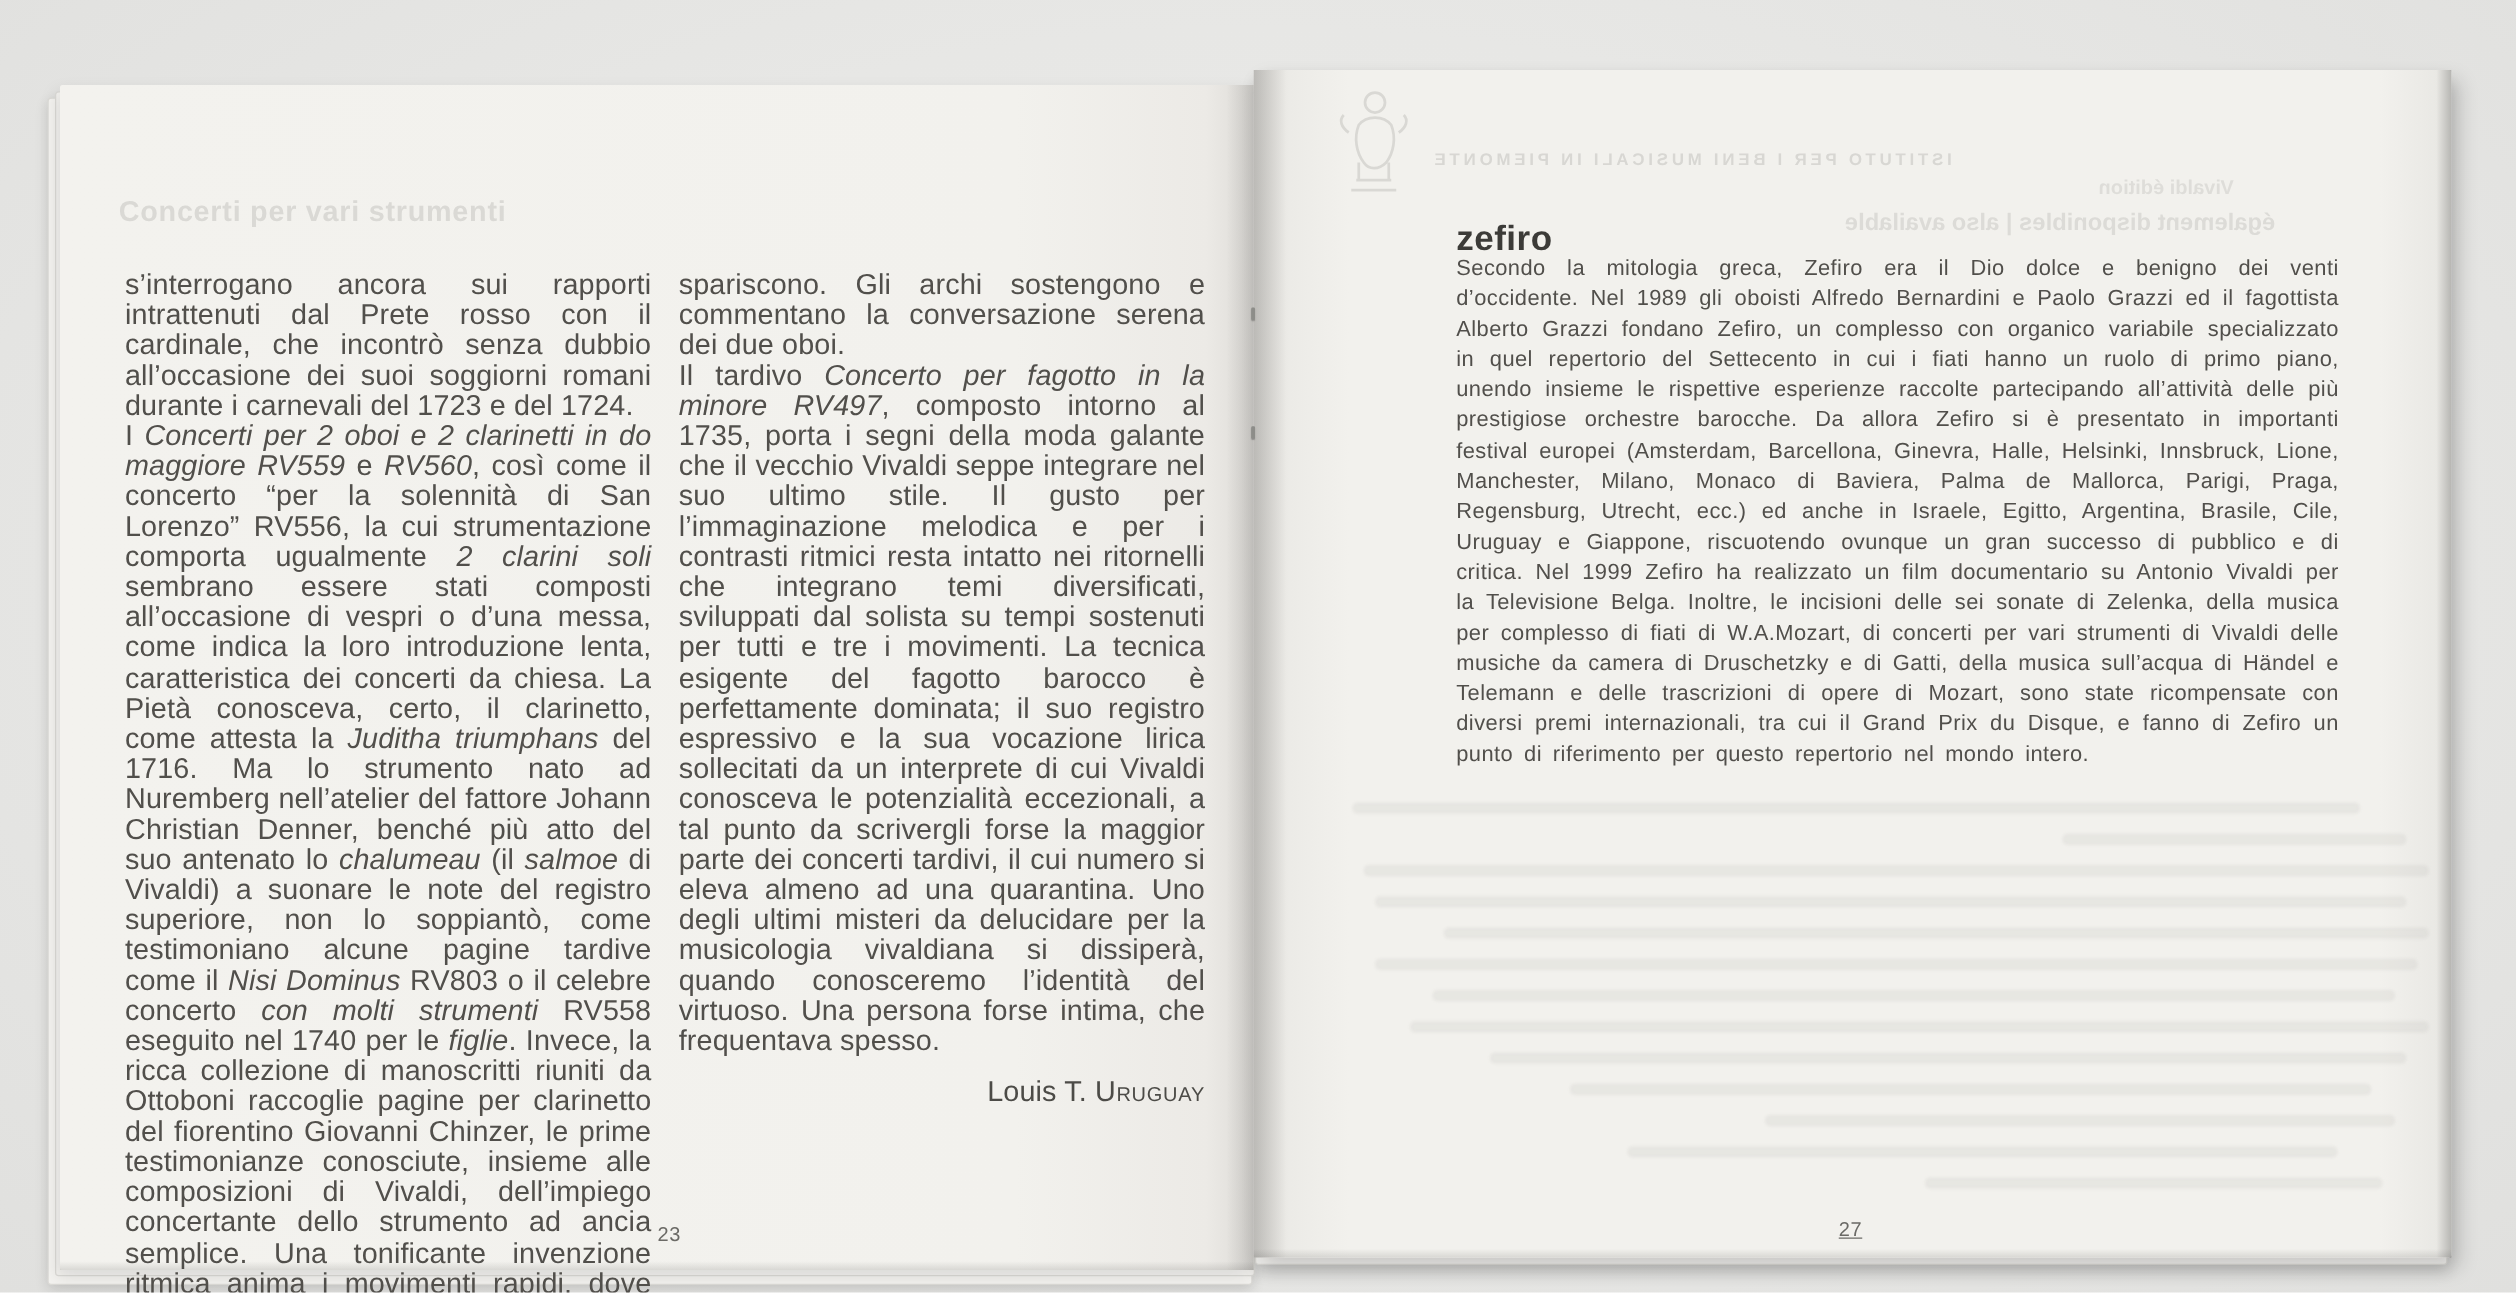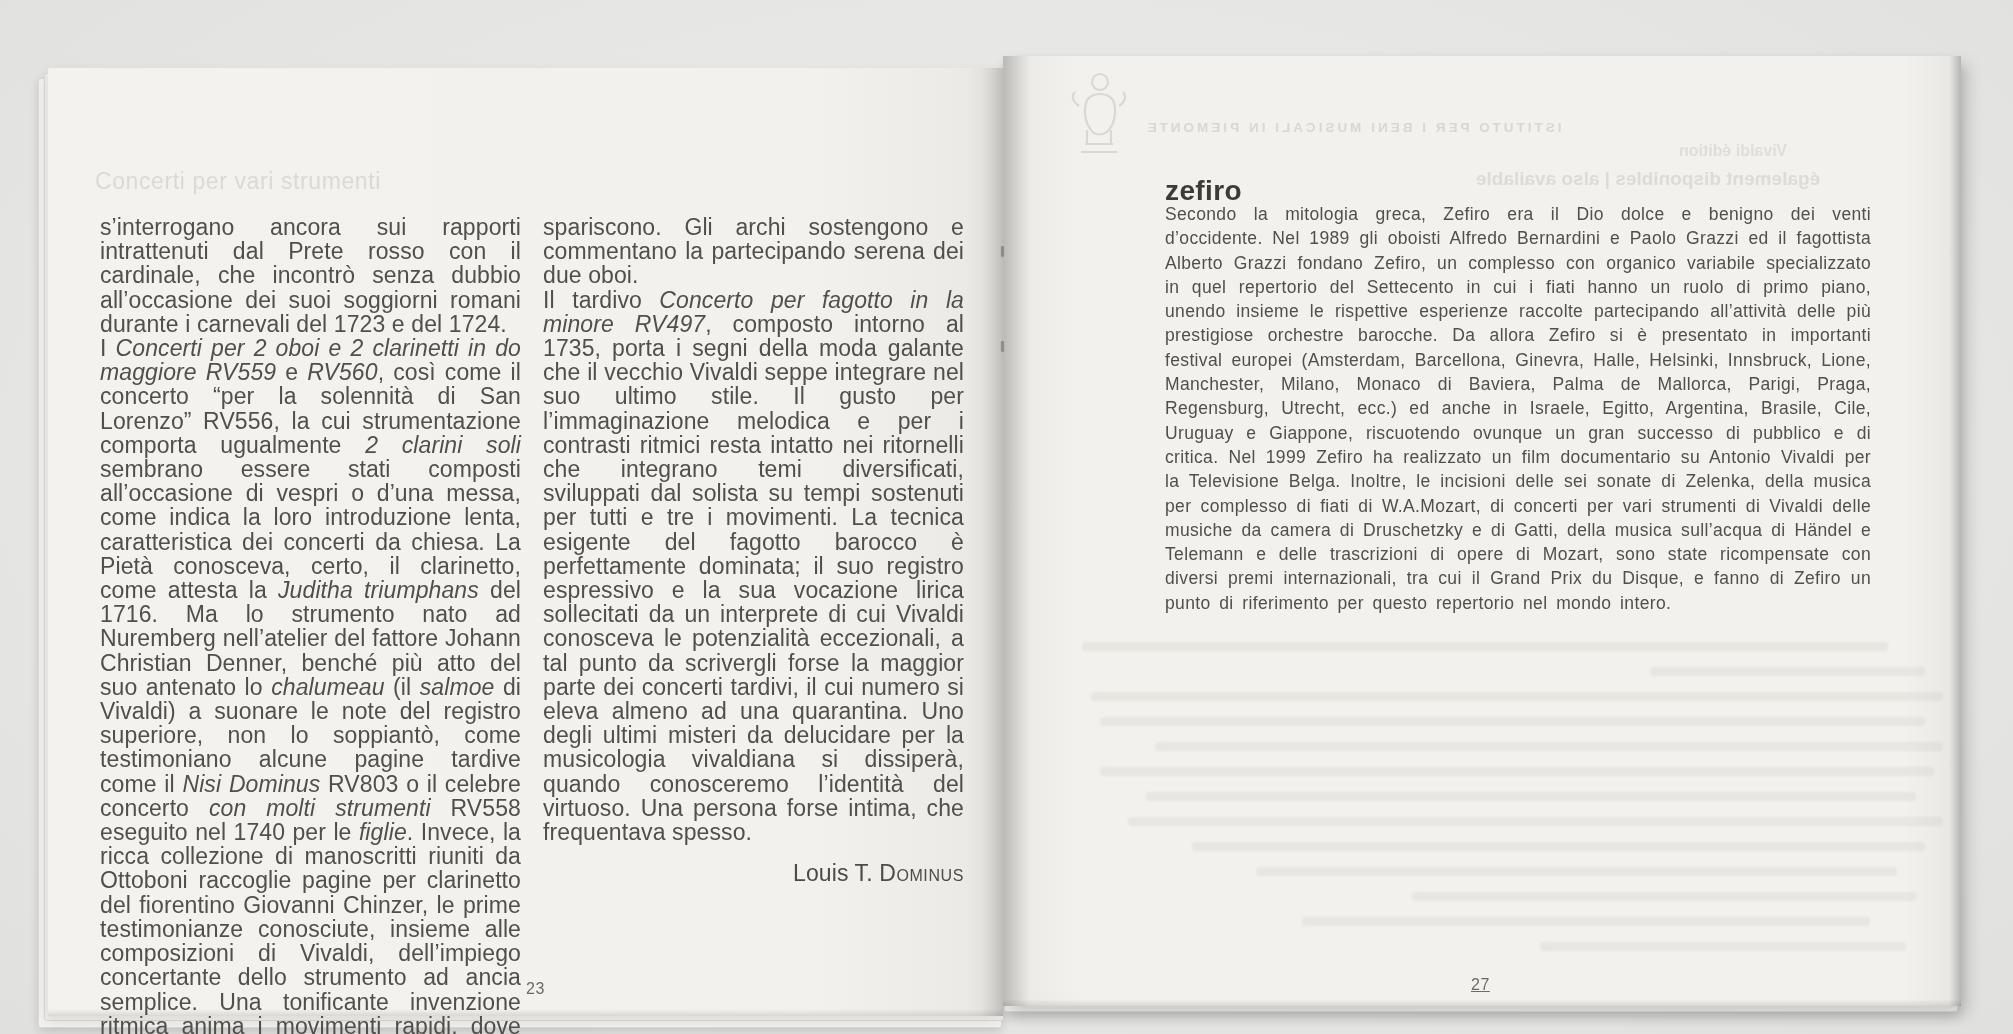--- a/index.html
+++ b/index.html
@@ -35,22 +35,22 @@
   .right-gutter{left:0;top:0;bottom:0;width:26px;background:linear-gradient(to left,rgba(0,0,0,0),rgba(50,50,48,.20));}
   .right-edge{right:0;top:0;bottom:0;width:12px;background:linear-gradient(to right,rgba(0,0,0,0),rgba(40,40,38,.26));}
   .bottom-edge{left:0;right:0;bottom:0;height:7px;background:linear-gradient(to bottom,rgba(0,0,0,0),rgba(60,60,58,.14));}
 
   .staple{position:absolute;left:1001px;width:3px;height:10px;background:#8d8d89;border-radius:1px;box-shadow:0 1px 1px rgba(0,0,0,.25);}
   .s1{top:246px;} .s2{top:341px;}
 
   
   .ghost{color:#d6d5d1;filter:blur(.4px);}
   .ghost-heading{
-    position:absolute;left:47px;top:100px;
-    font-size:23px;font-weight:normal;letter-spacing:.6px;opacity:.85;
+    position:absolute;left:47px;top:88px;
+    font-size:23px;font-weight:bold;letter-spacing:.6px;opacity:.85;
   }
   .col{
     position:absolute;top:147px;width:421px;
     font-size:23px;line-height:24.2px;letter-spacing:.1px;
     color:#514f4b;text-align:justify;
   }
   .col p{margin:0;}
   .col1{left:52px;}
   .col2{left:495px;}
   .sig{margin-top:16px;text-align:right;line-height:26px;color:#4c4b47;}
@@ -103,24 +103,24 @@
 
   <section class="page left">
     <div class="ghost ghost-heading">Concerti per vari strumenti</div>
 
     <div class="col col1">
       <p><span>s’interrogano ancora sui rapporti intrattenuti dal Prete rosso con il cardinale, che incontrò senza dubbio all’occasione dei suoi soggiorni romani durante i carnevali del 1723 e del 1724.</span></p>
       <p><span>I </span><i>Concerti per 2 oboi e 2 clarinetti in do maggiore RV559</i><span> e </span><i>RV560</i><span>, così come il concerto “per la solennità di San Lorenzo” RV556, la cui strumentazione comporta ugualmente </span><i>2 clarini soli</i><span> sembrano essere stati composti all’occasione di vespri o d’una messa, come indica la loro introduzione lenta, caratteristica dei concerti da chiesa. La Pietà conosceva, certo, il clarinetto, come attesta la </span><i>Juditha triumphans</i><span> del 1716. Ma lo strumento nato ad Nuremberg nell’atelier del fattore Johann Christian Denner, benché più atto del suo antenato lo </span><i>chalumeau</i><span> (il </span><i>salmoe</i><span> di Vivaldi) a suonare le note del registro superiore, non lo soppiantò, come testimoniano alcune pagine tardive come il </span><i>Nisi Dominus</i><span> RV803 o il celebre concerto </span><i>con molti strumenti</i><span> RV558 eseguito nel 1740 per le </span><i>figlie</i><span>. Invece, la ricca collezione di manoscritti riuniti da Ottoboni raccoglie pagine per clarinetto del fiorentino Giovanni Chinzer, le prime testimonianze conosciute, insieme alle composizioni di Vivaldi,  dell’impiego concertante dello strumento ad ancia semplice. Una tonificante invenzione ritmica anima i movimenti rapidi, dove emergono i contrasti di timbri scambiati tra le coppie di solisti. I larghi sono trattati diversamente. Nel RV559, clarinetto ed oboe, affrancati da ogni tipo di sostegno, dialogano, ogni coppia all’unisono, offrendo l’uno all’altro, a vicenda, il basso. Nel RV560, i clarinetti</span></p>
     </div>
 
     <div class="col col2">
-      <p><span>spariscono. Gli archi sostengono e commentano la partecipando serena dei due oboi.</span></p>
+      <p><span>spariscono. Gli archi sostengono e commentano la conversazione serena dei due oboi.</span></p>
       <p><span>Il tardivo </span><i>Concerto per fagotto in la minore RV497</i><span>, composto intorno al 1735, porta i segni della moda galante che il vecchio Vivaldi seppe integrare nel suo ultimo stile. Il gusto per l’immaginazione melodica e per i contrasti ritmici resta intatto nei ritornelli che integrano temi diversificati, sviluppati dal solista su tempi sostenuti per tutti e tre i movimenti. La tecnica esigente del fagotto barocco è perfettamente dominata; il suo registro espressivo e la sua vocazione lirica sollecitati da un interprete di cui Vivaldi conosceva le potenzialità eccezionali, a tal punto da scrivergli forse la maggior parte dei concerti tardivi, il cui numero si eleva almeno ad una quarantina. Uno degli ultimi misteri da delucidare per la musicologia vivaldiana si dissiperà, quando conosceremo l’identità del virtuoso. Una persona forse intima, che frequentava spesso.</span></p>
       <div class="sig">
-        <div><span>Louis T. </span><span class="sc">Dominus</span></div>
+        <div><span>Louis T. </span><span class="sc">Uruguay</span></div>
       </div>
     </div>
 
     <div class="pagenum pl">23</div>
 
     <div class="shade left-gutter"></div>
     <div class="shade bottom-edge"></div>
   </section>
 
   <section class="page right">

